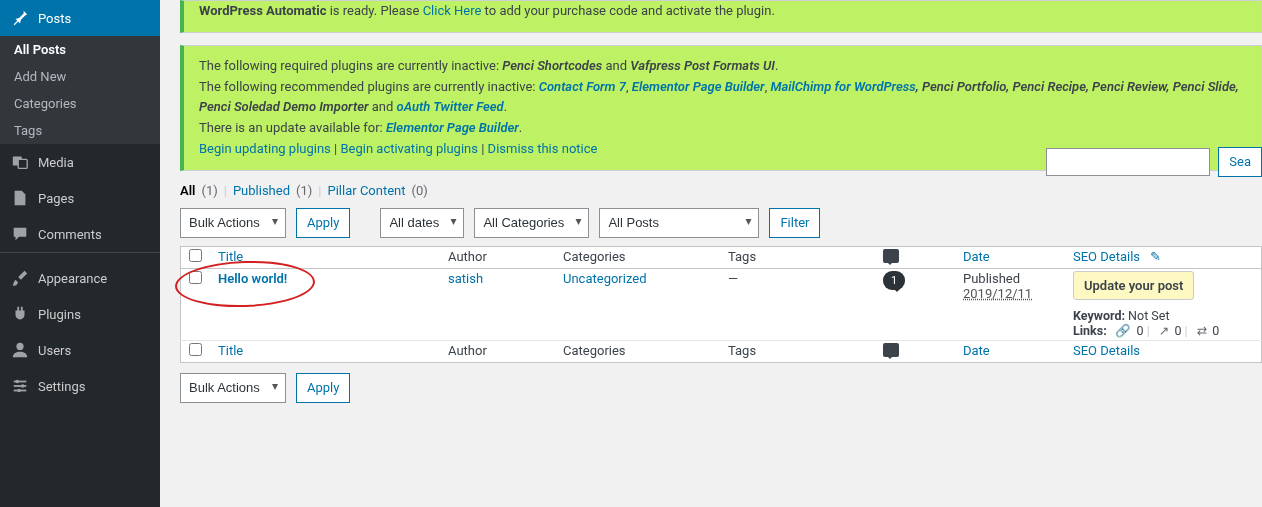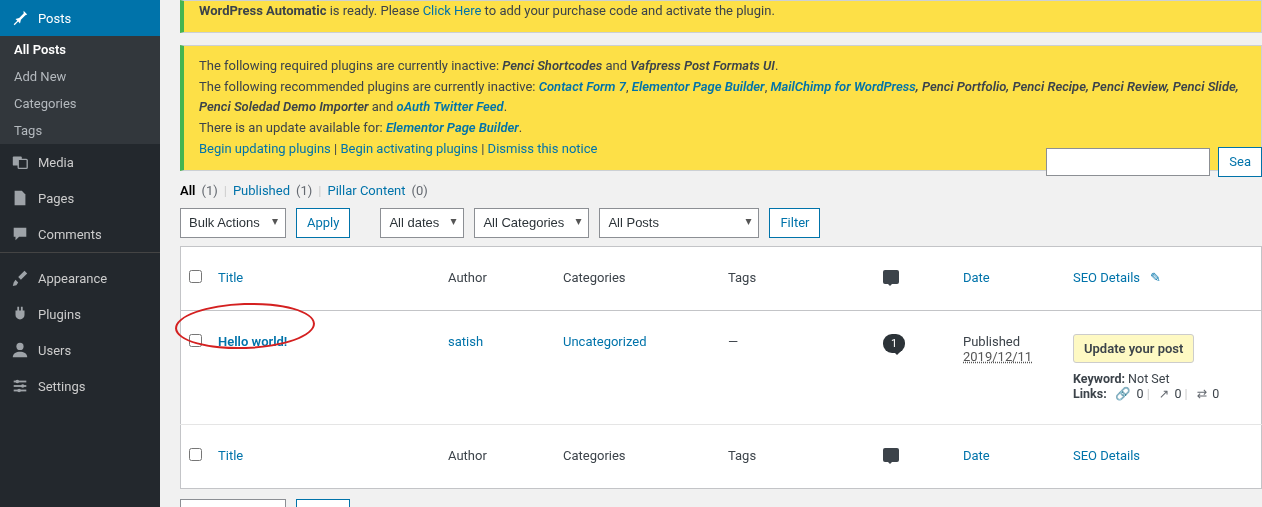--- a/index.html
+++ b/index.html
@@ -11,21 +11,21 @@
   .sidebar .menu-item { display: flex; align-items: center; gap: 8px; padding: 8px 10px; color: #ccc; cursor: pointer; }
   .sidebar .menu-item .icon { width: 20px; height: 20px; display: inline-flex; align-items: center; justify-content: center; }
   .sidebar .menu-item.current { background: #0073aa; color: #fff; position: relative; font-weight: 400; }
   .sidebar .menu-item.current::after { content: ""; position: absolute; right: -8px; top: 50%; margin-top: -8px; border: 8px solid transparent; border-right-color: #f1f1f1; }
   .sidebar .submenu { background: #32373c; }
   .sidebar .submenu .sub-item { display: block; padding: 6px 10px 6px 14px; color: #b4b9be; cursor: pointer; }
   .sidebar .submenu .sub-item.current { color: #fff; font-weight: 600; }
 
   
   .main { flex: 1; padding: 0 0 0 20px; overflow: hidden; position: relative;}
-  .notice { background: #fde047; border: 1px solid #ccd0d4; border-left: 4px solid #46b450; margin: 0 0 12px 0; padding: 10px 15px; font-size: 13px; line-height: 1.6; }
+  .notice { background: #bef264; border: 1px solid #ccd0d4; border-left: 4px solid #46b450; margin: 0 0 12px 0; padding: 10px 15px; font-size: 13px; line-height: 1.6; }
   .notice.cut { padding-top: 0; }
   .notice a, a.linklike { color: #0073aa; text-decoration: none; cursor: pointer; }
   em.italic { font-style: italic; font-weight: 600; color: #0073aa; }
 
   .subsubsub { margin: 4px 0 10px; font-size: 13px; display:flex; align-items:center; gap:6px;}
   .subsubsub .filter-link { color:#0073aa; cursor:pointer;}
   .subsubsub .current-filter { color:#000; font-weight:600;}
   .subsubsub .count { color:#646970; }
   .subsubsub .sep { color:#ccc; }
 
@@ -33,21 +33,21 @@
   .tablenav.top { margin-bottom: 8px;}
   select, .button, input[type=text] { border: 1px solid #8c8f94; background: #fff; color: #2c3338; font-size: 13px; border-radius: 0; height: 30px; padding: 0 24px 0 8px; cursor:pointer; appearance:none; position:relative;}
   .select-wrap { position:relative; display:inline-block;}
   .select-wrap::after { content:"▾"; position:absolute; right:8px; top:6px; color:#555; pointer-events:none; font-size:12px;}
   .button { padding: 0 10px; display:inline-flex; align-items:center; }
   .button.primary-outline { border-color:#0073aa; color:#0073aa; }
   .search-group { position:absolute; right: 0; top: -36px; display:flex; gap:8px; align-items:center;}
   .search-group input { width: 164px; height: 28px; padding: 0 6px;}
 
   table.posts { width: 100%; border-collapse: collapse; background: #fff; border: 1px solid #c3c4c7; }
-  table.posts th, table.posts td { text-align: left; padding: 23px 8px; vertical-align: top; font-size: 13px;}
+  table.posts th, table.posts td { text-align: left; padding: 2px 8px; vertical-align: top; font-size: 13px;}
   table.posts thead th, table.posts tfoot th { font-weight: 400; color:#0073aa; border-bottom:1px solid #c3c4c7;}
   table.posts thead th.chk, table.posts tfoot th.chk { width: 28px; }
   table.posts tbody tr { border-bottom: 1px solid #e5e5e5;}
   table.posts tbody td.date abbr { text-decoration: underline dotted; color:#555;}
   .colhead-link { color:#0073aa; cursor:pointer;}
   .comment-icon { display:inline-block; width:16px; height:14px; background:#3c434a; border-radius:2px; position:relative;}
   .comment-icon::after { content:""; position:absolute; left:4px; bottom:-5px; border:3px solid transparent; border-top-color:#3c434a;}
   .comments-badge { background:#2c3338; color:#fff; border-radius:9px; font-size:11px; padding:3px 8px; display:inline-block; position:relative;}
   .comments-badge::after { content:""; position:absolute; left:10px; bottom:-6px; border:4px solid transparent; border-top-color:#2c3338;}
   .title-link { color:#0073aa; font-weight:600; cursor:pointer;}

